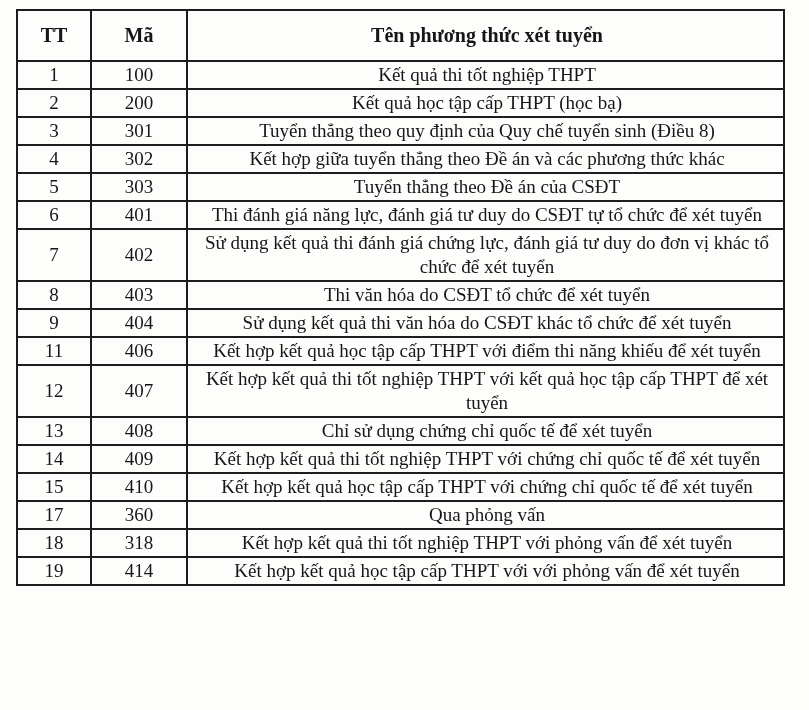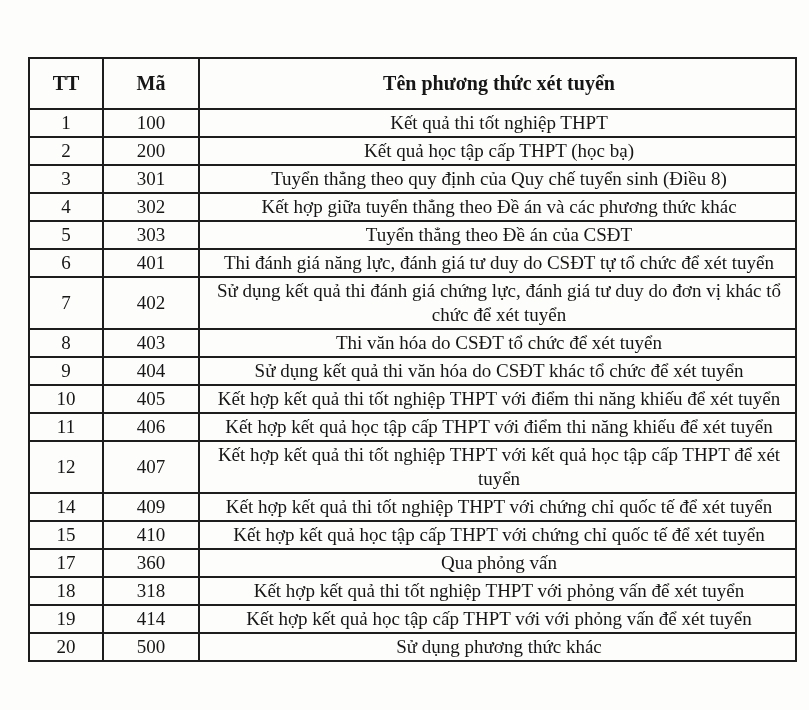--- a/index.html
+++ b/index.html
@@ -14,27 +14,26 @@
     font-family: "Liberation Serif", "DejaVu Serif", serif;
     overflow: hidden;
   }
   .scan-page {
     position: absolute;
     inset: 0;
     background: #fdfdfc;
   }
   table.methods {
     position: absolute;
-    left: 28px;
+    left: 16px;
     top: 9px;
     width: 769px;
     border-collapse: collapse;
     table-layout: fixed;
     background: #fdfdfc;
-    margin-top: 48px;
   }
   table.methods th,
   table.methods td {
     border: 2px solid #1d1d1d;
     color: #161616;
     vertical-align: middle;
     overflow: hidden;
   }
   table.methods th {
     font-size: 20px;
@@ -104,33 +103,33 @@
           <td class="col-tt">8</td>
           <td class="col-ma">403</td>
           <td class="col-ten">Thi văn hóa do CSĐT tổ chức để xét tuyển</td>
         </tr>
         <tr>
           <td class="col-tt">9</td>
           <td class="col-ma">404</td>
           <td class="col-ten">Sử dụng kết quả thi văn hóa do CSĐT khác tổ chức để xét tuyển</td>
         </tr>
         <tr>
-          <td class="col-tt">10</td>
-          <td class="col-ma">405</td>
-          <td class="col-ten">Kết hợp kết quả thi tốt nghiệp THPT với điểm thi năng khiếu để xét tuyển</td>
-        </tr>
-        <tr>
           <td class="col-tt">11</td>
           <td class="col-ma">406</td>
           <td class="col-ten">Kết hợp kết quả học tập cấp THPT với điểm thi năng khiếu để xét tuyển</td>
         </tr>
         <tr>
           <td class="col-tt">12</td>
           <td class="col-ma">407</td>
           <td class="col-ten">Kết hợp kết quả thi tốt nghiệp THPT với kết quả học tập cấp THPT để xét tuyển</td>
+        </tr>
+        <tr>
+          <td class="col-tt">13</td>
+          <td class="col-ma">408</td>
+          <td class="col-ten">Chỉ sử dụng chứng chỉ quốc tế để xét tuyển</td>
         </tr>
         <tr>
           <td class="col-tt">14</td>
           <td class="col-ma">409</td>
           <td class="col-ten">Kết hợp kết quả thi tốt nghiệp THPT với chứng chỉ quốc tế để xét tuyển</td>
         </tr>
         <tr>
           <td class="col-tt">15</td>
           <td class="col-ma">410</td>
           <td class="col-ten">Kết hợp kết quả học tập cấp THPT với chứng chỉ quốc tế để xét tuyển</td>
@@ -143,20 +142,15 @@
         <tr>
           <td class="col-tt">18</td>
           <td class="col-ma">318</td>
           <td class="col-ten">Kết hợp kết quả thi tốt nghiệp THPT với phỏng vấn để xét tuyển</td>
         </tr>
         <tr>
           <td class="col-tt">19</td>
           <td class="col-ma">414</td>
           <td class="col-ten">Kết hợp kết quả học tập cấp THPT với với phỏng vấn để xét tuyển</td>
         </tr>
-        <tr>
-          <td class="col-tt">20</td>
-          <td class="col-ma">500</td>
-          <td class="col-ten">Sử dụng phương thức khác</td>
-        </tr>
       </tbody>
   </table>
 </div>
 
 </body></html>

